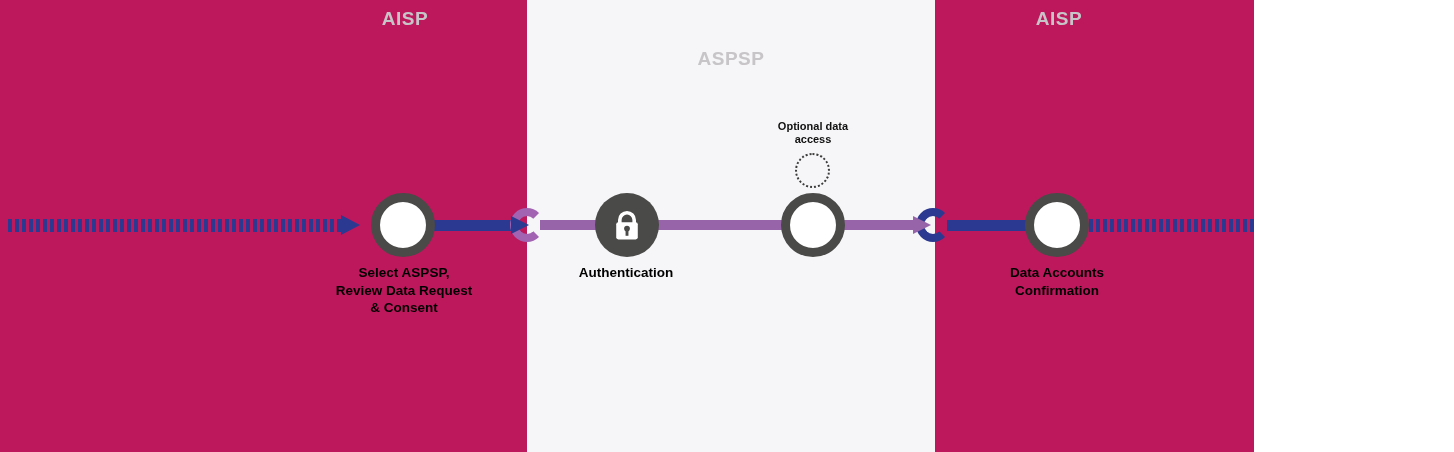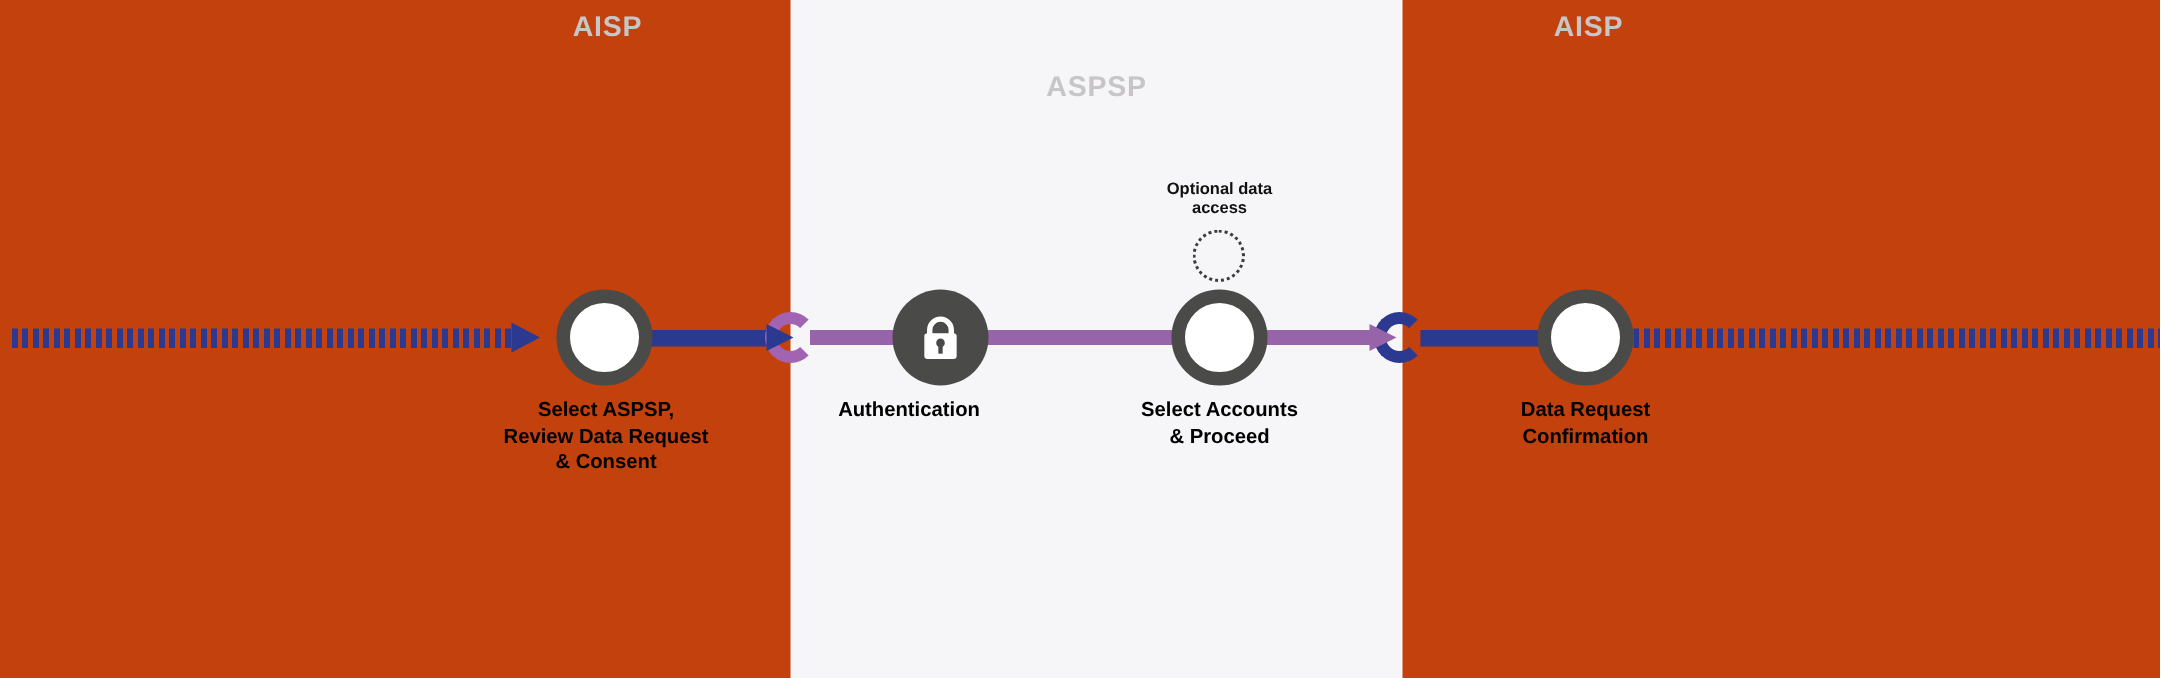--- a/index.html
+++ b/index.html
@@ -1,17 +1,17 @@
 <!DOCTYPE html>
 <html><head>
 <meta charset="utf-8">
 <style>
   html,body { margin:0; padding:0; background:#ffffff; }
   .canvas {
-    position:relative; width:1440px; height:452px; background:#c2410c;
+    position:relative; width:1254px; height:452px; background:#be185d;
     font-family:"Liberation Sans", sans-serif; overflow:hidden;
   }
   .band {
     position:absolute; left:527px; top:0; width:408px; height:452px;
     background:#F6F5F7;
   }
   .section-label {
     position:absolute; top:8px; transform:translateX(-50%);
     font-weight:bold; font-size:19px; letter-spacing:0.5px; color:#C7C5C8;
     white-space:nowrap;
@@ -70,21 +70,21 @@
     position:absolute; left:813px; top:120px; transform:translateX(-50%);
     font-size:11px; line-height:13px; color:#111111; text-align:center;
     white-space:pre-line; z-index:5;font-weight:bold;
   }
   .step-label {
     position:absolute; top:264px; transform:translateX(-50%);
     font-weight:bold; font-size:13.5px; line-height:17.5px; color:#000000;
     text-align:center; white-space:pre-line; z-index:5;
   }
   .lbl-1 { left:404px; }
-  .lbl-2 { left:606px; }
+  .lbl-2 { left:626px; }
   .lbl-3 { left:813px; }
   .lbl-4 { left:1057px; }
 </style>
 </head>
 <body>
 
 <div class="canvas">
 
   <div class="band"></div>
 
@@ -123,18 +123,16 @@
   <div class="node node-4"></div>
 
   <div class="annotation">Optional data
 access</div>
   <div class="dotted-node"></div>
 
   <div class="step-label lbl-1">Select ASPSP,
 Review Data Request
 &amp; Consent</div>
   <div class="step-label lbl-2">Authentication</div>
-  <div class="step-label lbl-3">Select Accounts
-&amp; Proceed</div>
-  <div class="step-label lbl-4">Data Request
+  <div class="step-label lbl-4">Data Accounts
 Confirmation</div>
 
 </div>
 
 </body></html>

